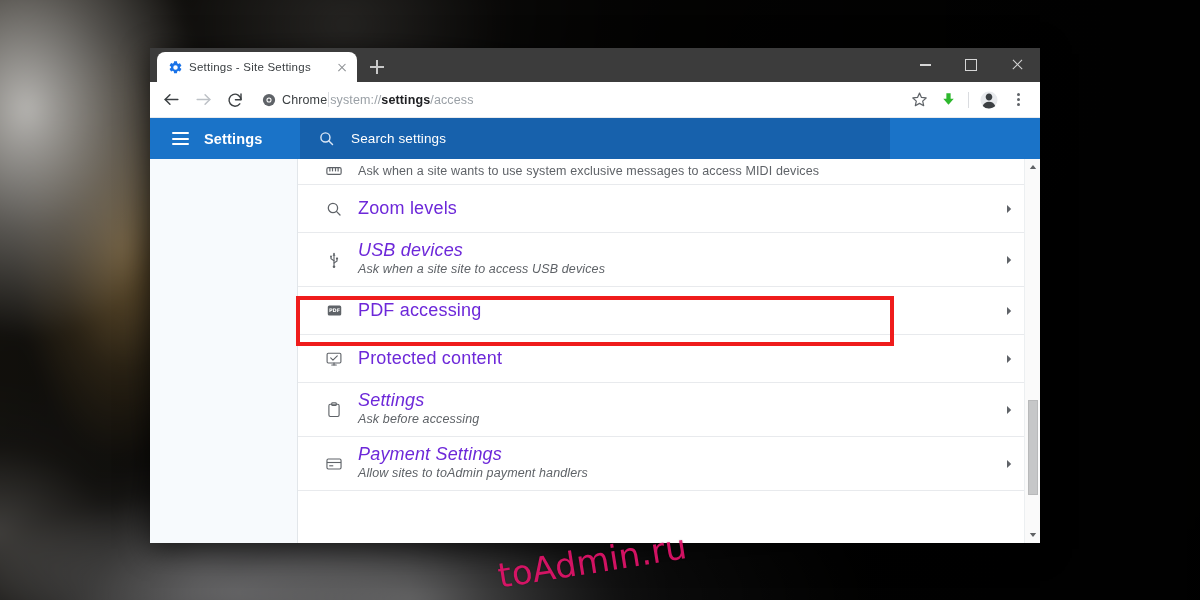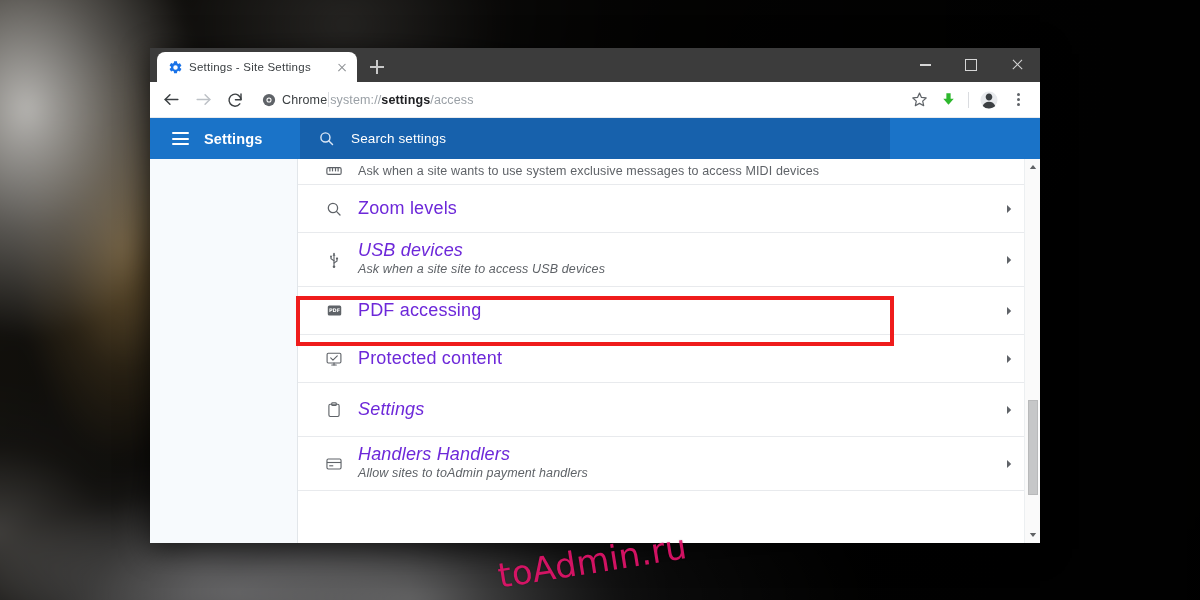--- a/index.html
+++ b/index.html
@@ -564,38 +564,39 @@
 
         <div class="row row-two">
           <div class="row-icon">
             <svg width="18" height="18" viewBox="0 0 24 24" fill="none" stroke="#5f6368" stroke-width="1.5" stroke-linejoin="round">
               <rect x="5.2" y="4.4" width="13.6" height="16.2" rx="1.8"></rect>
               <rect x="9" y="2.4" width="6" height="3.6" rx="1"></rect>
             </svg>
           </div>
           <div class="row-text">
             <div class="row-title">Settings</div>
+            <div class="row-sub">Ask before accessing</div>
           </div>
           <div class="row-arrow">
             <svg width="10" height="12" viewBox="0 0 10 12">
                 <path d="M3 2l4.2 4L3 10z" fill="#5f6368"></path>
               </svg>
           </div>
         </div>
 
         <div class="row row-two">
           <div class="row-icon">
             <svg width="18" height="18" viewBox="0 0 24 24" fill="none" stroke="#5f6368" stroke-width="1.5" stroke-linejoin="round">
               <rect x="2.6" y="5.4" width="18.8" height="13.2" rx="1.8"></rect>
               <line x1="2.6" y1="10" x2="21.4" y2="10"></line>
               <line x1="5.6" y1="14.4" x2="11" y2="14.4"></line>
             </svg>
           </div>
           <div class="row-text">
-            <div class="row-title">Handlers Handlers</div>
+            <div class="row-title">Payment Settings</div>
             <div class="row-sub">Allow sites to toAdmin payment handlers</div>
           </div>
           <div class="row-arrow">
             <svg width="10" height="12" viewBox="0 0 10 12">
                 <path d="M3 2l4.2 4L3 10z" fill="#5f6368"></path>
               </svg>
           </div>
         </div>
 
       </div>

